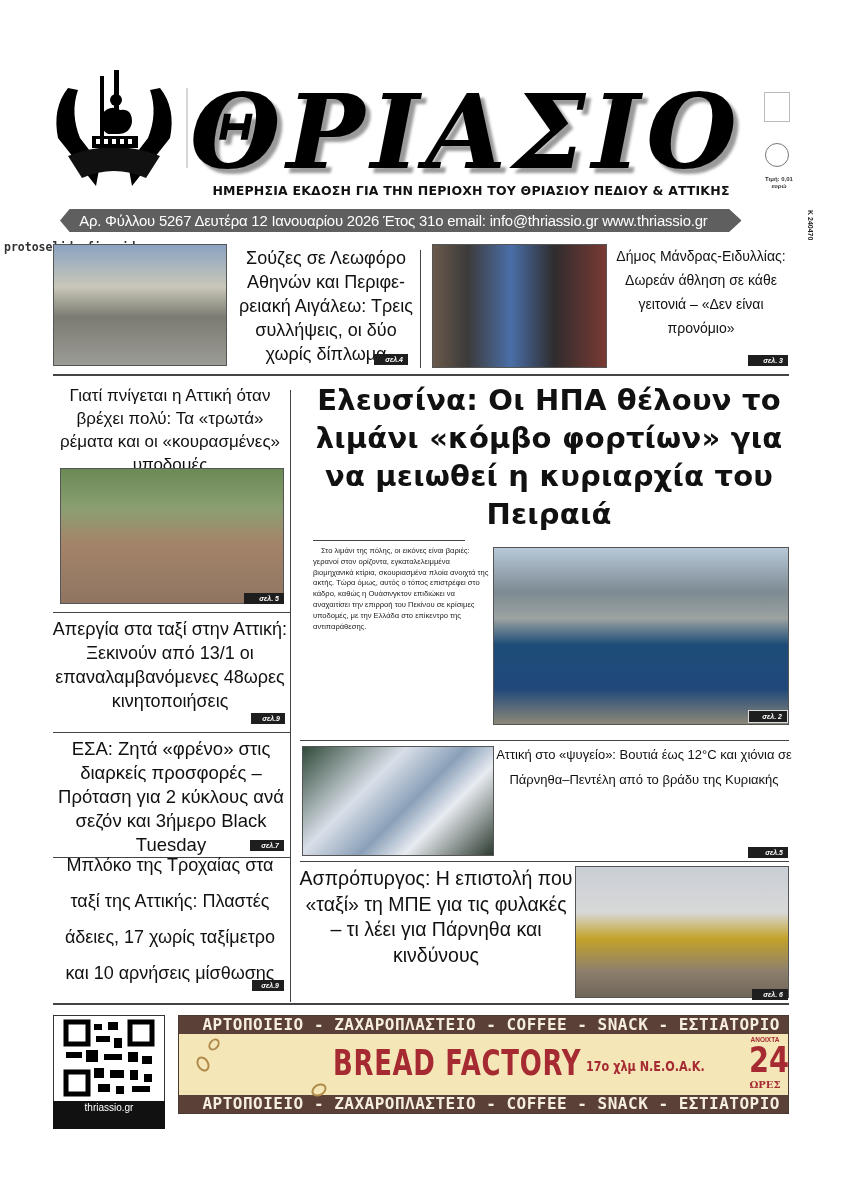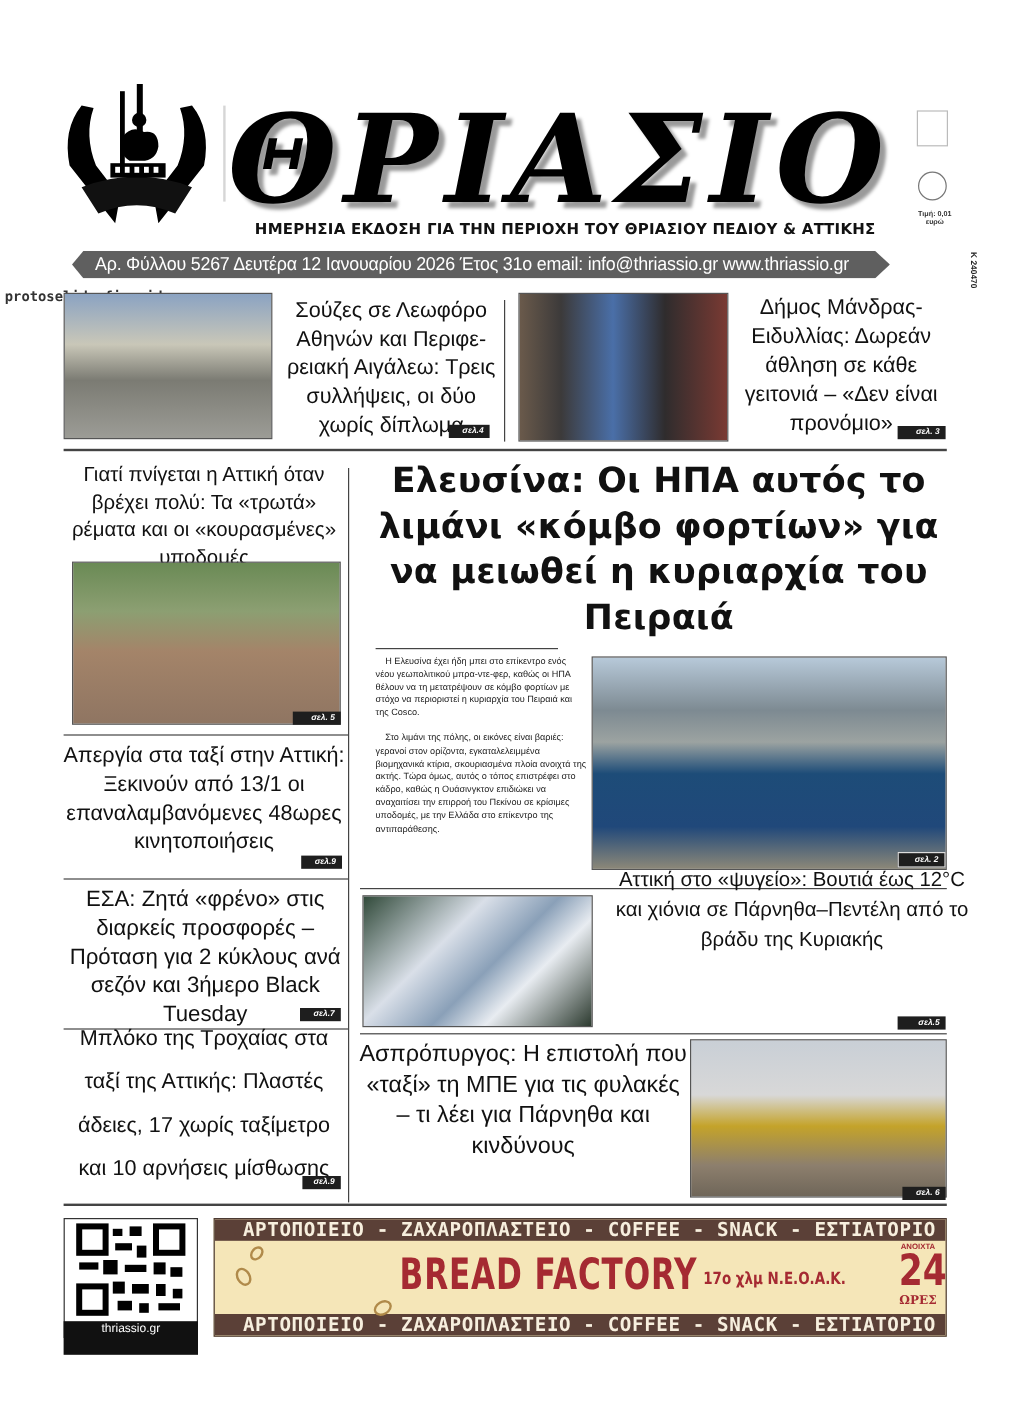--- a/index.html
+++ b/index.html
@@ -116,21 +116,21 @@
 
 <div class="abs info-ribbon">Αρ. Φύλλου 5267 Δευτέρα 12 Ιανουαρίου 2026  Έτος 31ο email: info@thriassio.gr  www.thriassio.gr</div>
 <div class="abs watermark">protoselidaefimeridon.gr</div>
 
 <div class="photo ph-moto"></div>
 <div class="hl" style="left:232px; top:246px; width:188px; font-size:18px; line-height:24px;">Σούζες σε Λεωφόρο Αθηνών και Περιφε-ρειακή Αιγάλεω: Τρεις συλλήψεις, οι δύο χωρίς δίπλωμα</div>
 <div class="page-tag" style="left:374px; top:354px; width:34px;">σελ.4</div>
 <div class="rule" style="left:420px; top:250px; width:1px; height:118px;"></div>
 
 <div class="photo ph-people"></div>
-<div class="hl" style="left:608px; top:244px; width:186px; font-size:18px; line-height:24px;">Δήμος Μάνδρας-Ειδυλλίας: Δωρεάν άθληση σε κάθε γειτονιά – «Δεν είναι προνόμιο»</div>
+<div class="hl" style="left:608px; top:244px; width:186px; font-size:14px; line-height:24px;">Δήμος Μάνδρας-Ειδυλλίας: Δωρεάν άθληση σε κάθε γειτονιά – «Δεν είναι προνόμιο»</div>
 <div class="page-tag" style="left:748px; top:355px; width:40px;">σελ. 3</div>
 
 <div class="rule" style="left:53px; top:374px; width:736px; height:2px;"></div>
 
 <div class="rule" style="left:290px; top:390px; width:1px; height:612px;"></div>
 
 <div class="hl" style="left:52px; top:384px; width:236px; font-size:17px; line-height:23px;">Γιατί πνίγεται η Αττική όταν βρέχει πολύ: Τα «τρωτά» ρέματα και οι «κουρασμένες» υποδομές</div>
 <div class="photo ph-flood"></div>
 <div class="page-tag" style="left:244px; top:593px; width:40px;">σελ. 5</div>
 <div class="rule" style="left:53px; top:612px; width:237px; height:1px;"></div>
@@ -139,33 +139,32 @@
 <div class="page-tag" style="left:251px; top:713px; width:34px;">σελ.9</div>
 <div class="rule" style="left:53px; top:732px; width:237px; height:1px;"></div>
 
 <div class="hl" style="left:52px; top:737px; width:238px; font-size:18.5px; line-height:24px;">ΕΣΑ: Ζητά «φρένο» στις διαρκείς προσφορές – Πρόταση για 2 κύκλους ανά σεζόν και 3ήμερο Black Tuesday</div>
 <div class="page-tag" style="left:250px; top:840px; width:34px;">σελ.7</div>
 <div class="rule" style="left:53px; top:857px; width:237px; height:1px;"></div>
 
 <div class="hl" style="left:52px; top:847px; width:236px; font-size:18px; line-height:36px;">Μπλόκο της Τροχαίας στα ταξί της Αττικής: Πλαστές άδειες, 17 χωρίς ταξίμετρο και 10 αρνήσεις μίσθωσης</div>
 <div class="page-tag" style="left:252px; top:980px; width:32px;">σελ.9</div>
 
-<div class="hl hl-lead" style="left:303px; top:381px; width:492px;">Ελευσίνα: Οι ΗΠΑ αυτός το λιμάνι «κόμβο φορτίων» για να μειωθεί η κυριαρχία του Πειραιά</div>
+<div class="hl hl-lead" style="left:303px; top:381px; width:492px;">Ελευσίνα: Οι ΗΠΑ θέλουν το λιμάνι «κόμβο φορτίων» για να μειωθεί η κυριαρχία του Πειραιά</div>
 <div class="rule" style="left:313px; top:540px; width:152px; height:1px;"></div>
 <div class="body-text">
-  <p>Η Ελευσίνα έχει ήδη μπει στο επίκεντρο ενός νέου γεωπολιτικού μπρα-ντε-φερ, καθώς οι ΗΠΑ θέλουν να τη μετατρέψουν σε κόμβο φορτίων με στόχο να περιοριστεί η κυριαρχία του Πειραιά και της Cosco.</p>
   <p>Στο λιμάνι της πόλης, οι εικόνες είναι βαριές: γερανοί στον ορίζοντα, εγκαταλελειμμένα βιομηχανικά κτίρια, σκουριασμένα πλοία ανοιχτά της ακτής. Τώρα όμως, αυτός ο τόπος επιστρέφει στο κάδρο, καθώς η Ουάσινγκτον επιδιώκει να αναχαιτίσει την επιρροή του Πεκίνου σε κρίσιμες υποδομές, με την Ελλάδα στο επίκεντρο της αντιπαράθεσης.</p>
 </div>
 <div class="photo ph-port"></div>
 <div class="page-tag" style="left:748px; top:710px; width:40px; border:1px solid #ddd;">σελ. 2</div>
 
 <div class="rule" style="left:300px; top:740px; width:489px; height:1px;"></div>
 
 <div class="photo ph-snow"></div>
-<div class="hl" style="left:496px; top:720px; width:296px; font-size:17px; line-height:25px;margin-left:16px;">Αττική στο «ψυγείο»: Βουτιά έως 12°C και χιόνια σε Πάρνηθα–Πεντέλη από το βράδυ της Κυριακής</div>
+<div class="hl" style="left:496px; top:742px; width:296px; font-size:13px; line-height:25px;">Αττική στο «ψυγείο»: Βουτιά έως 12°C και χιόνια σε Πάρνηθα–Πεντέλη από το βράδυ της Κυριακής</div>
 <div class="page-tag" style="left:748px; top:847px; width:40px;">σελ.5</div>
 <div class="rule" style="left:300px; top:861px; width:489px; height:1px;"></div>
 
 <div class="hl" style="left:298px; top:866px; width:276px; font-size:19.5px; line-height:25.5px;">Ασπρόπυργος: Η επιστολή που «ταξί» τη ΜΠΕ για τις φυλακές – τι λέει για Πάρνηθα και κινδύνους</div>
 <div class="photo ph-digger"></div>
 <div class="page-tag" style="left:752px; top:989px; width:36px;">σελ. 6</div>
 
 <div class="rule" style="left:53px; top:1003px; width:736px; height:2px;"></div>
 
 <div class="abs qr-box">

